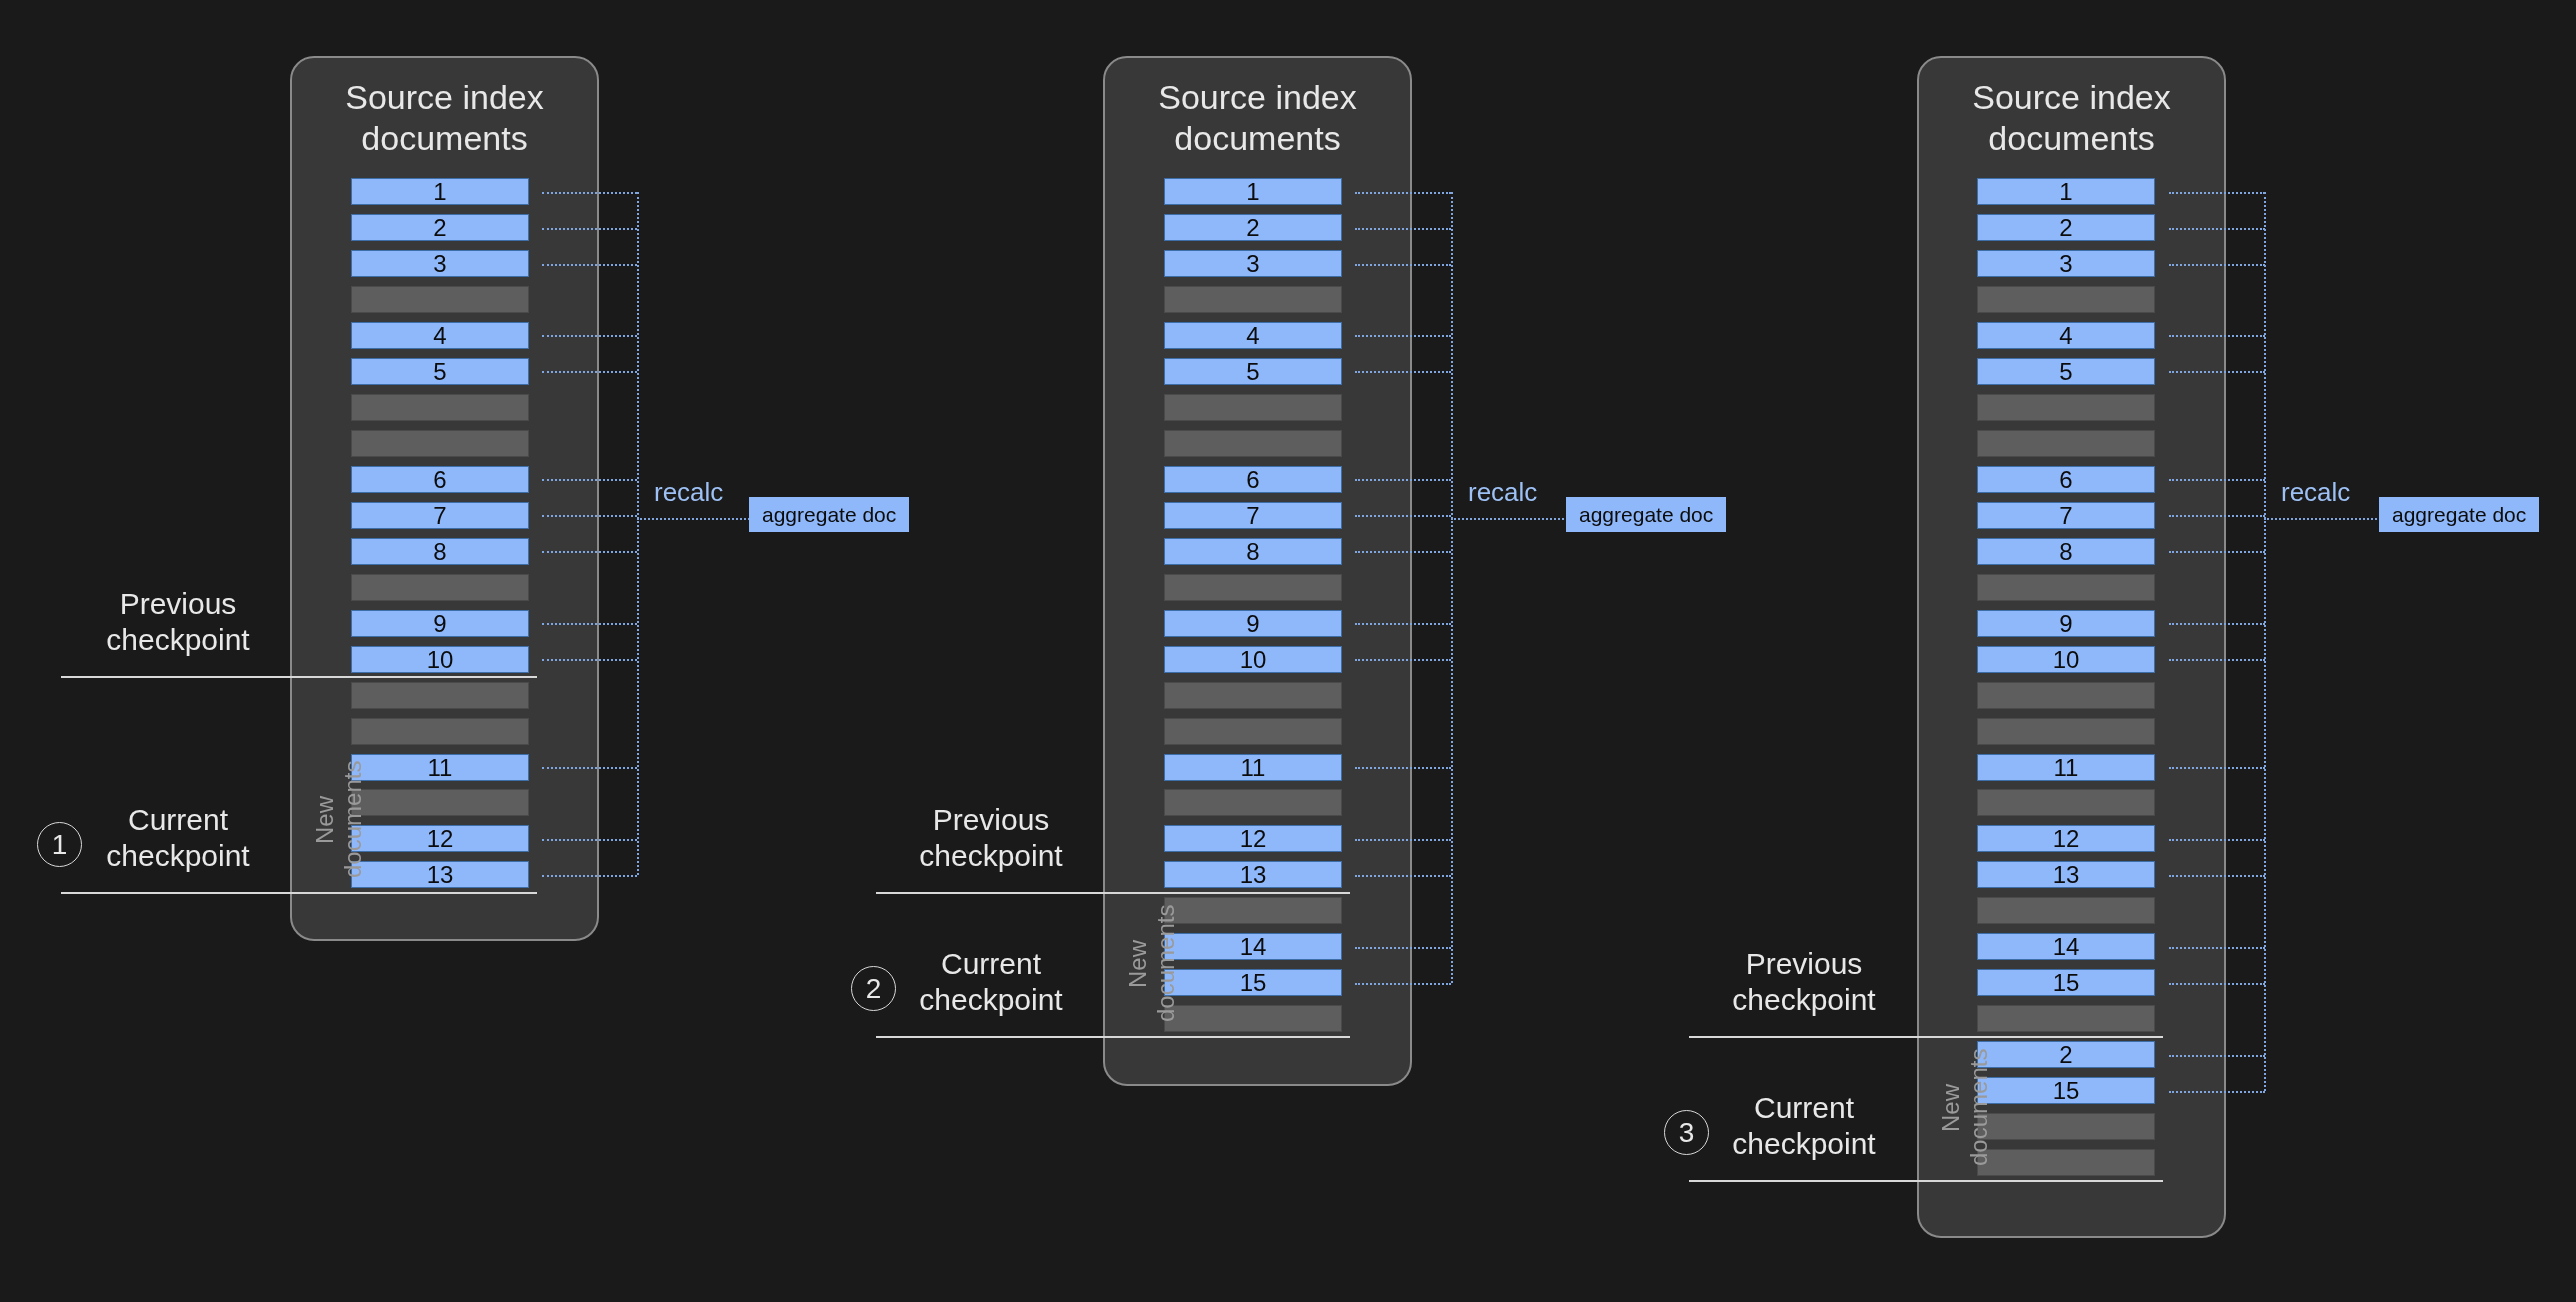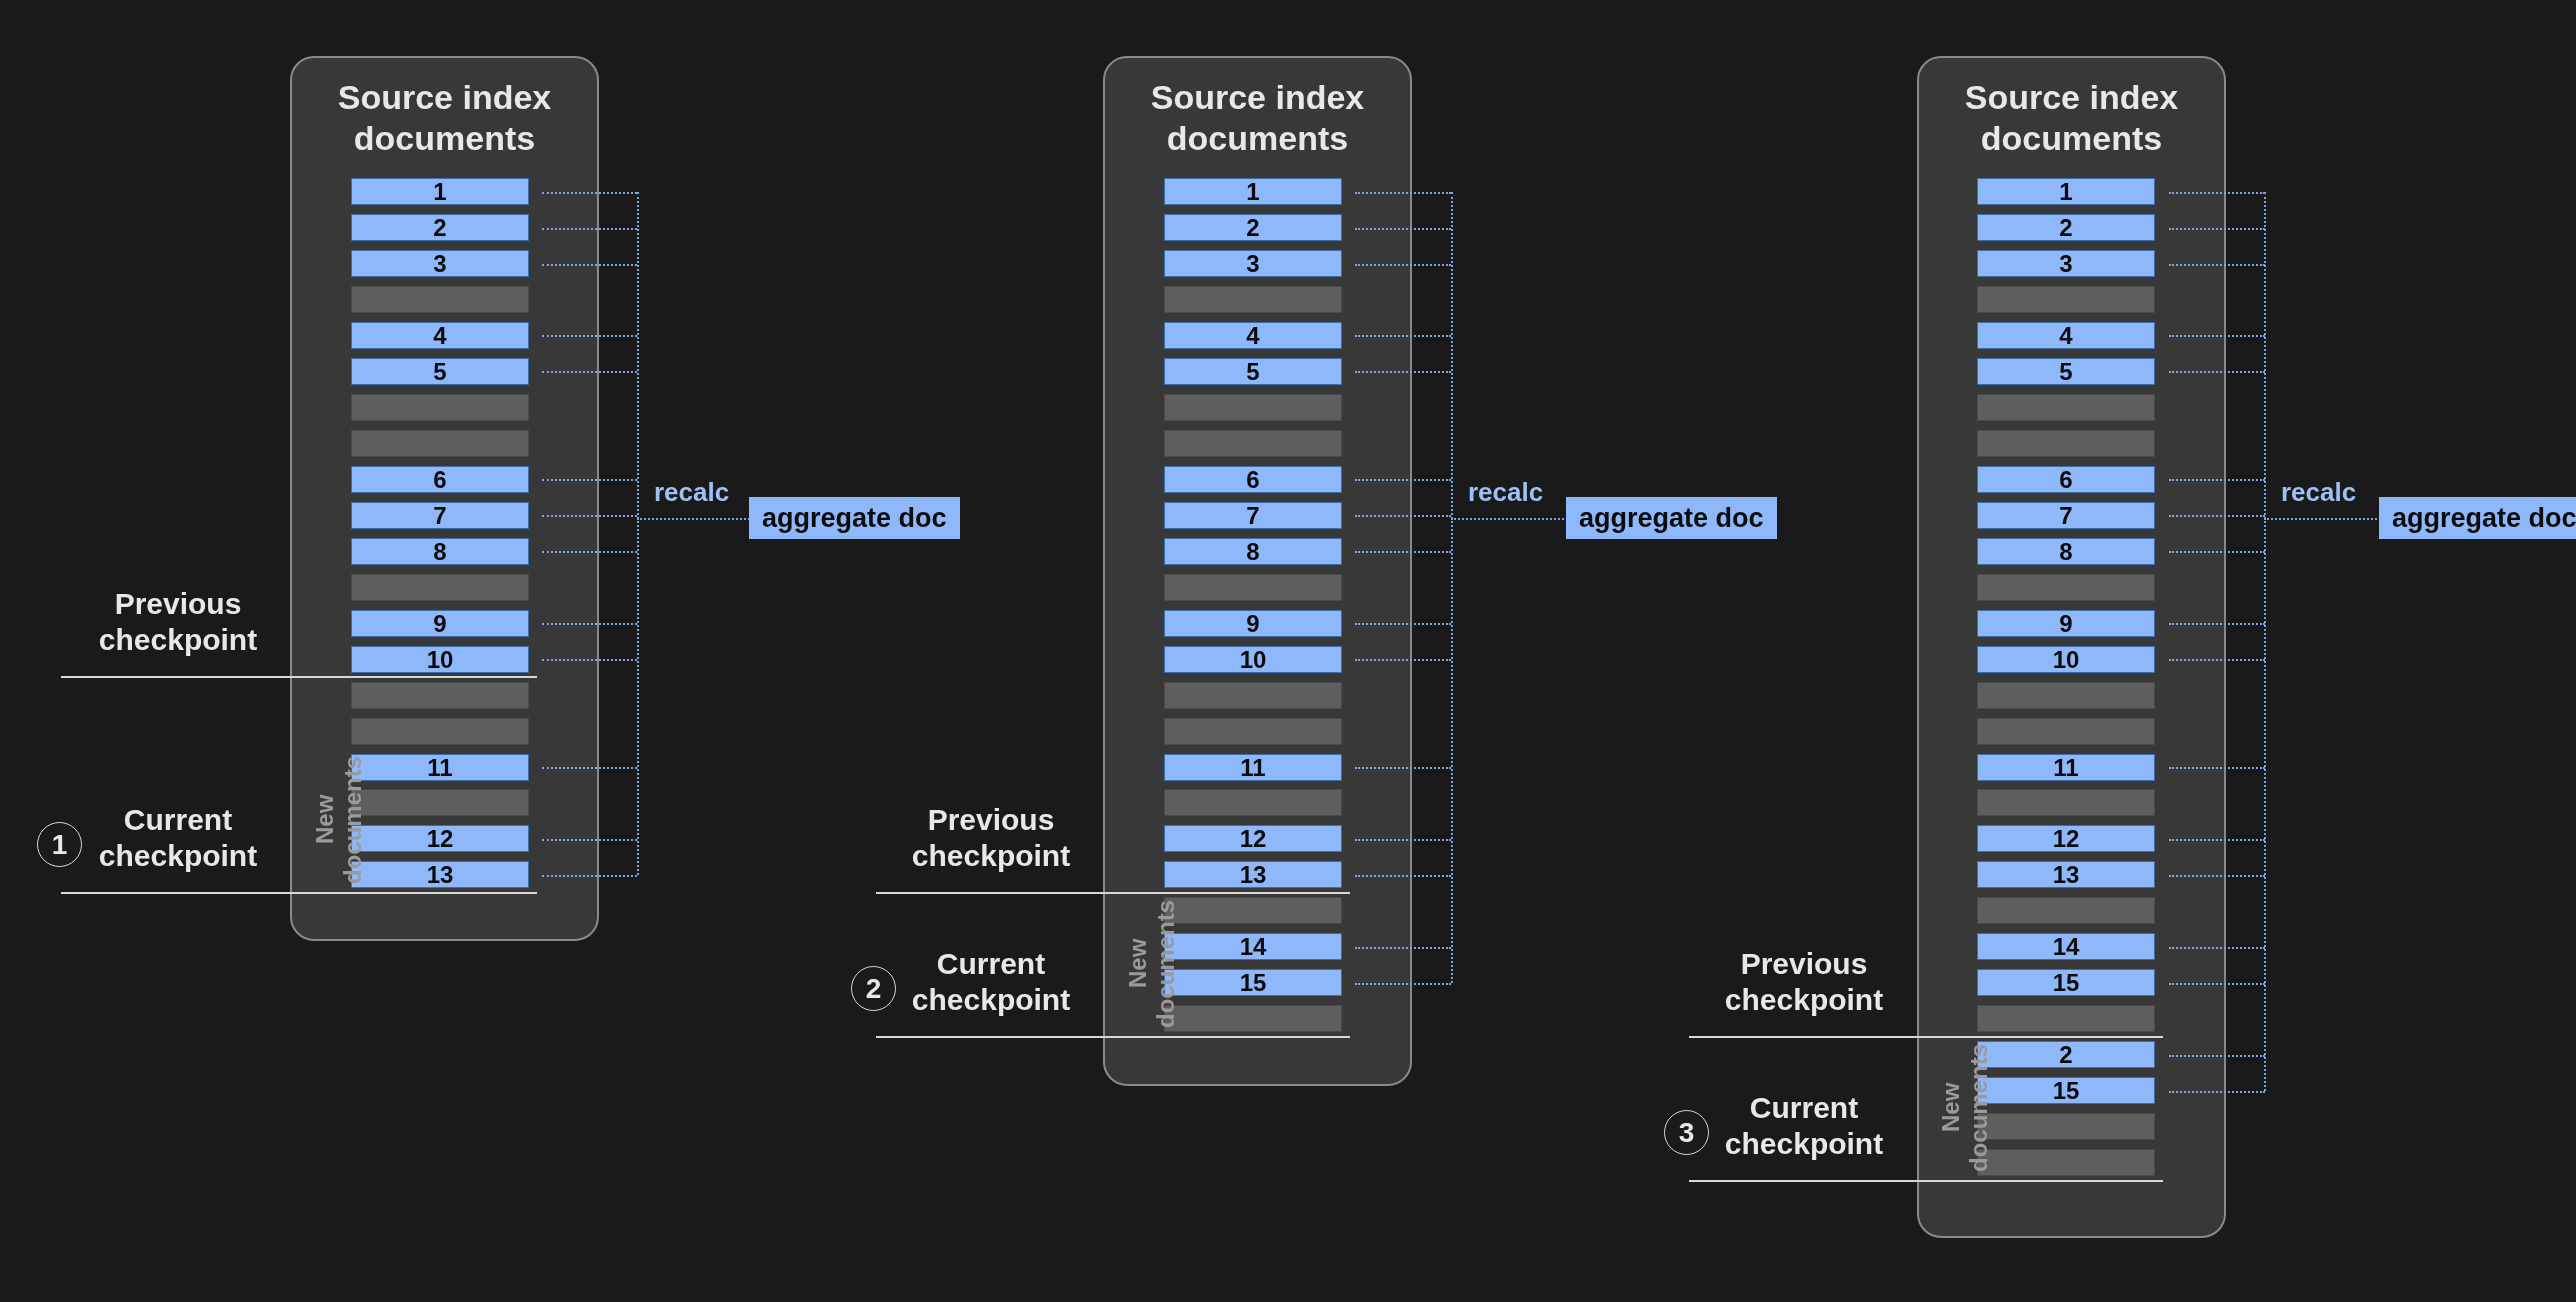--- a/index.html
+++ b/index.html
@@ -3,21 +3,21 @@
 <meta charset="utf-8">
 <style>
   html,body{margin:0;padding:0;}
   body{
     width:2576px;height:1302px;
     background:#1a1a1a;
     font-family:"Liberation Sans","DejaVu Sans",sans-serif;
     overflow:hidden;
     position:relative;
   }
-  #stage{position:absolute;left:0;top:0;width:2576px;height:1302px;font-weight:bold;}
+  #stage{position:absolute;left:0;top:0;width:2576px;height:1302px;}
 
   
   .panel{
     position:absolute;
     background:#383838;
     border:2.8px solid #8a8a8a;
     border-radius:24px;
     box-sizing:border-box;
   }
   .panel-title{
@@ -73,21 +73,21 @@
   .recalc-label{
     position:absolute;
     color:#9dc0f5;
     font-size:26px;
     white-space:nowrap;
   }
   .aggdoc{
     position:absolute;
     background:#8fb8fb;
     color:#0c0c0c;
-    font-size:27px;
+    font-size:21px;
     padding:5.6px 13px;
     white-space:nowrap;
     box-sizing:border-box;
   }
 
   
   .newdocs{
     position:absolute;
     color:#9a9a9a;
     font-size:24px;

